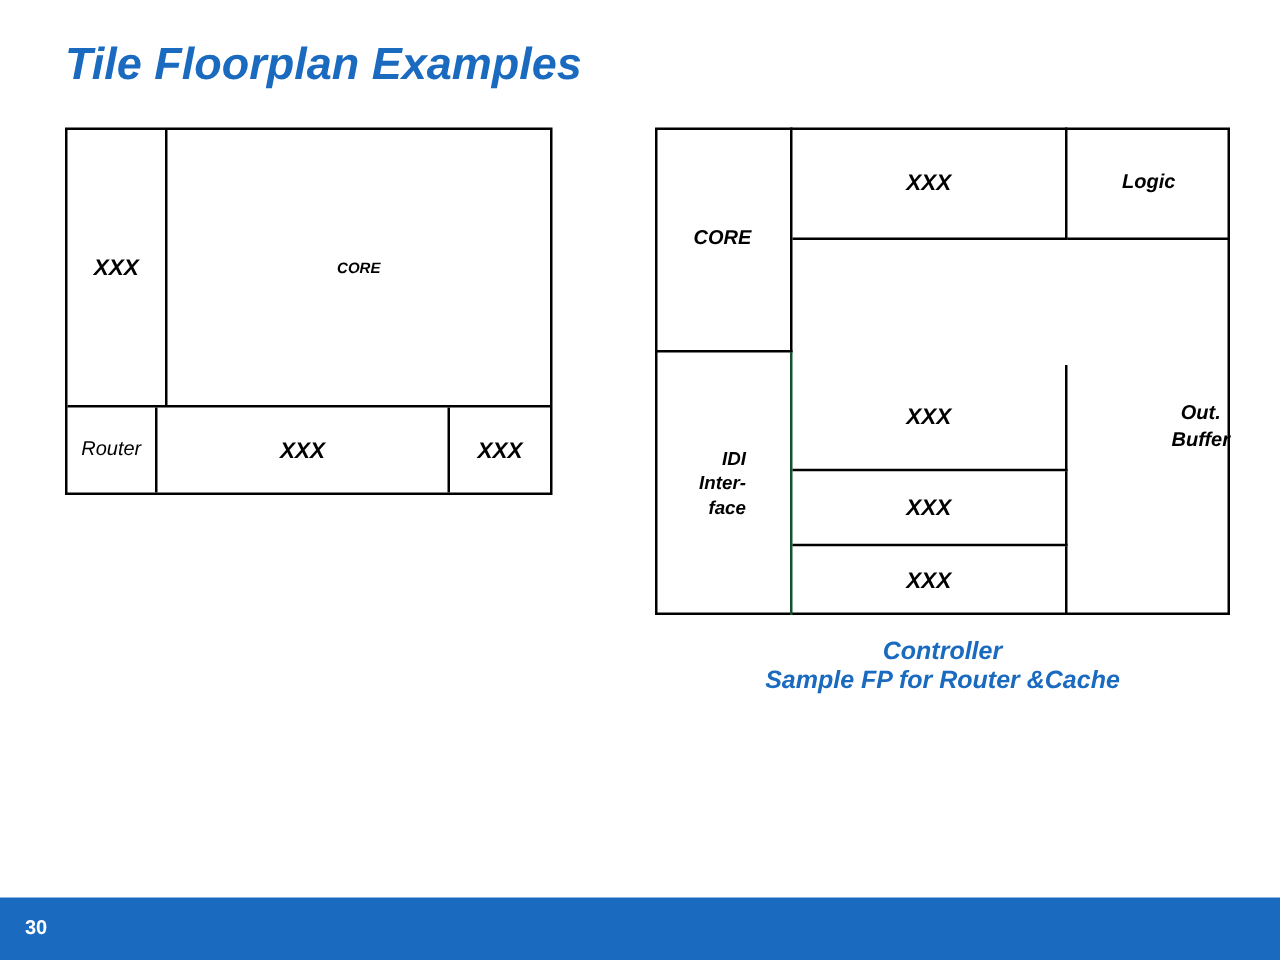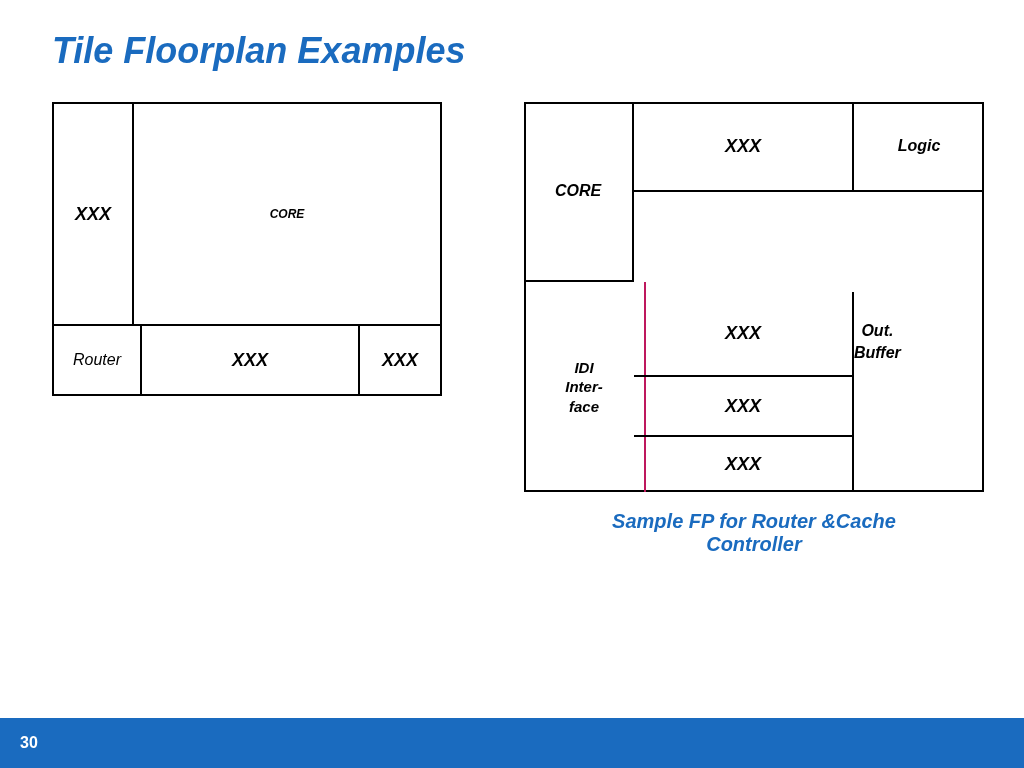--- a/index.html
+++ b/index.html
@@ -68,21 +68,21 @@
       font-weight: bold;
       font-size: 12px;
     }
     .core-bottom-row {
       display: flex;
       flex-direction: row;
       border-top: 2px solid #000;
       height: 70px;
     }
     .router-cell {
-      width: 88px;
+      width: 72px;
       border-right: 2px solid #000;
       display: flex;
       align-items: center;
       justify-content: center;
       font-size: 16px;
       text-align: right;
     }
     .bottom-xxx-mid {
       flex: 1;
       border-right: 2px solid #000;
@@ -136,29 +136,29 @@
       display: flex;
       align-items: center;
       justify-content: center;
       font-weight: bold;
       font-size: 16px;
     }
     
     .block-idi {
       position: absolute;
       top: 180px; left: 0;
-      width: 122px;
+      width: 110px;
       height: 210px;
-      border-right: 2px solid #be185d;
+      border-right: 2px solid #14532d;
       display: flex;
       align-items: center;
       justify-content: center;
       font-weight: bold;
       font-size: 15px;
-      text-align: center;
+      text-align: right;
       line-height: 1.3;
     }
     
     .block-xxx-top {
       position: absolute;
       top: 0; left: 110px;
       width: 220px;
       height: 90px;
       border-right: 2px solid #000;
       border-bottom: 2px solid #000;
@@ -238,21 +238,21 @@
       font-size: 16px;
     }
     
     .block-outbuffer {
       position: absolute;
       top: 90px; left: 330px;
       width: 130px;
       height: 300px;
       display: flex;
       align-items: center;
-      justify-content: flex-start;
+      justify-content: flex-end;
       font-weight: bold;
       font-size: 16px;
       text-align: center;
       line-height: 1.4;
     }
 
     .diagram-label-right {
       margin-top: 18px;
       color: #1a6bbf;
       font-size: 20px;
@@ -305,22 +305,22 @@
         <div class="block-xxx-top">XXX</div>
         <div class="block-xxx-mid">XXX</div>
         <div class="block-xxx-lower">XXX</div>
         <div class="block-xxx-bottom">XXX</div>
         <div class="block-logic">Logic</div>
         <div class="block-outbuffer">
           <span>Out.<br>Buffer</span>
         </div>
       </div>
       <div class="diagram-label-right">
+        <div>Controller</div>
         <div>Sample FP for Router &amp;Cache</div>
-        <div>Controller</div>
       </div>
     </div>
 
   </div>
 </div>
 
 <div class="footer-bar">
   <span class="footer-page-num">30</span>
 </div>
 

